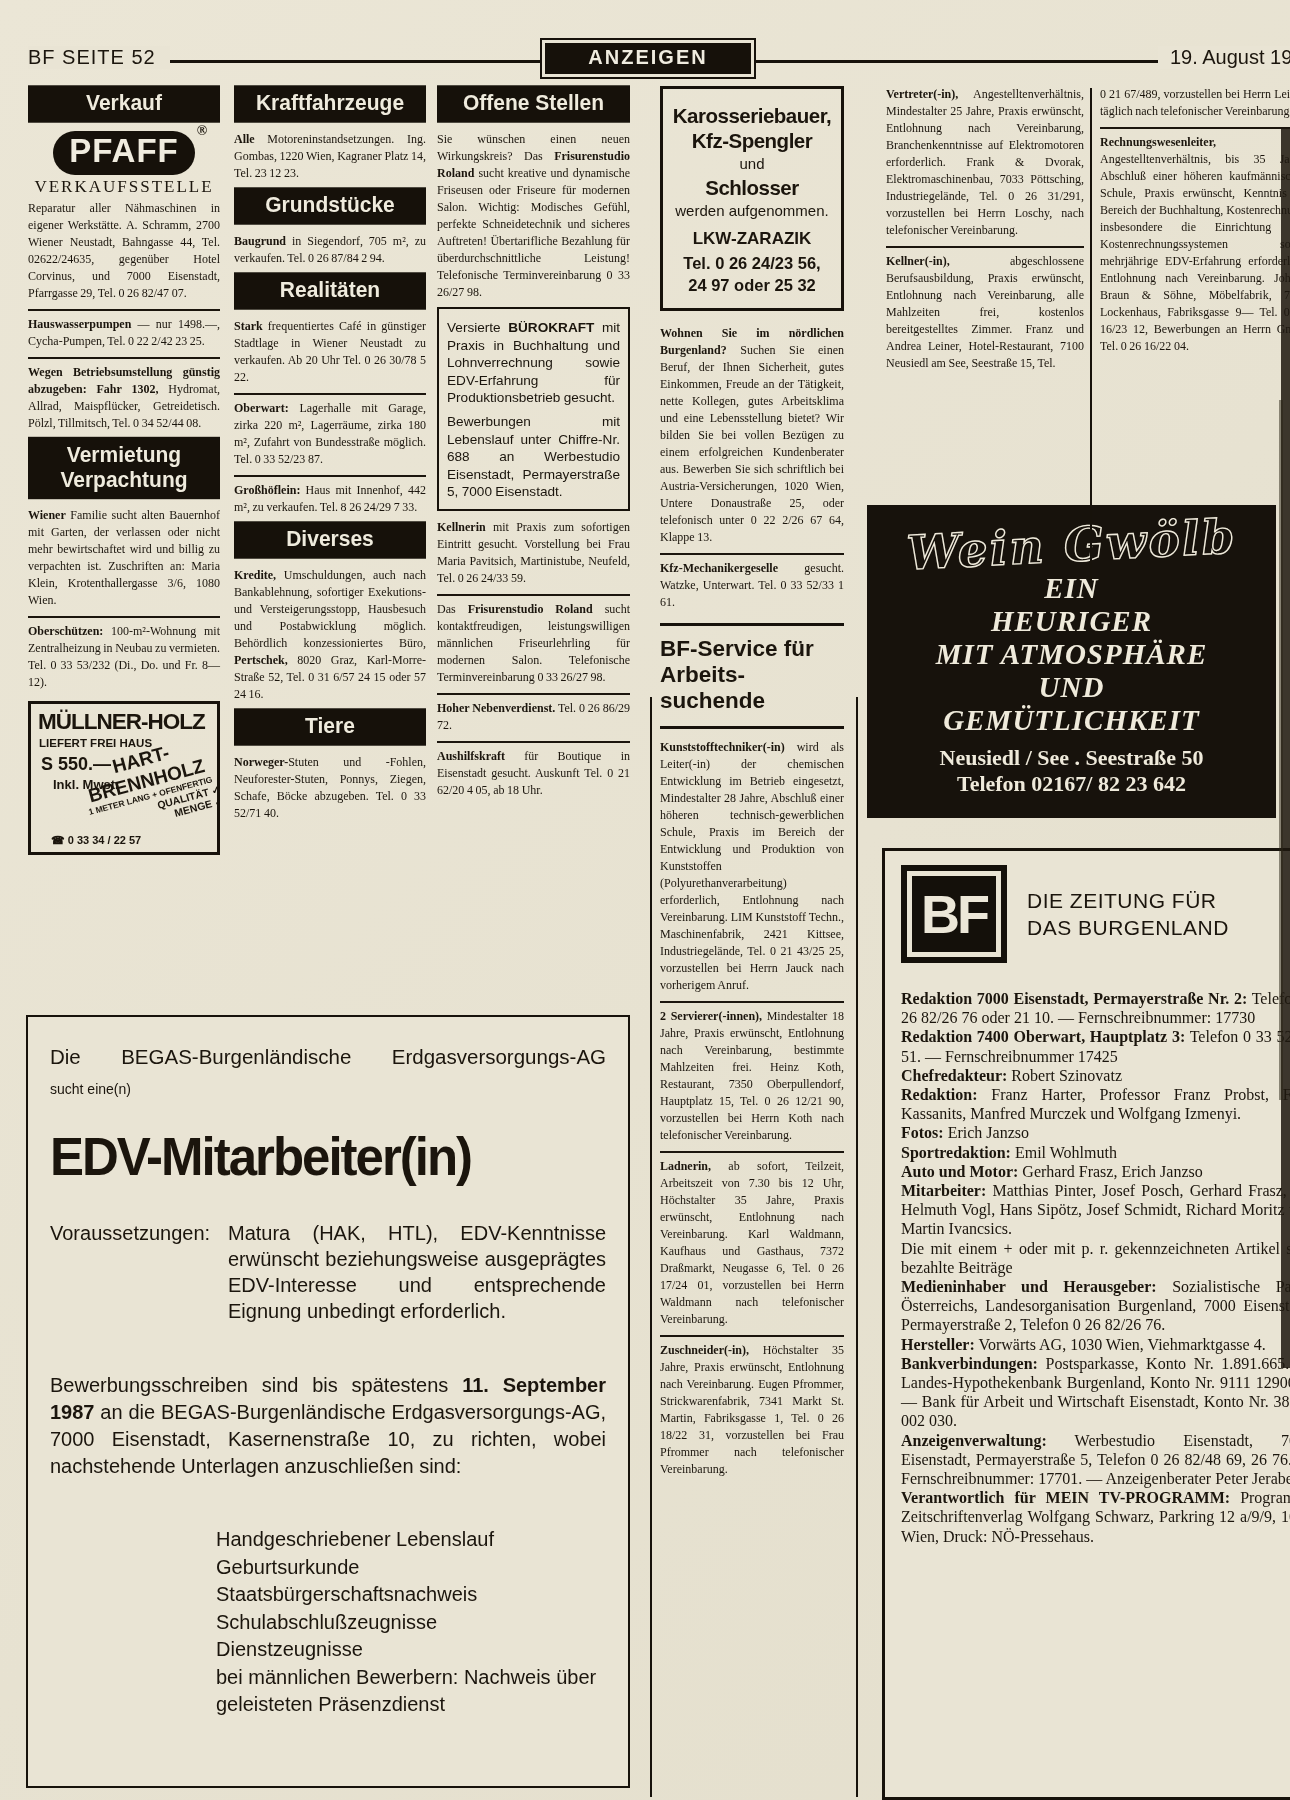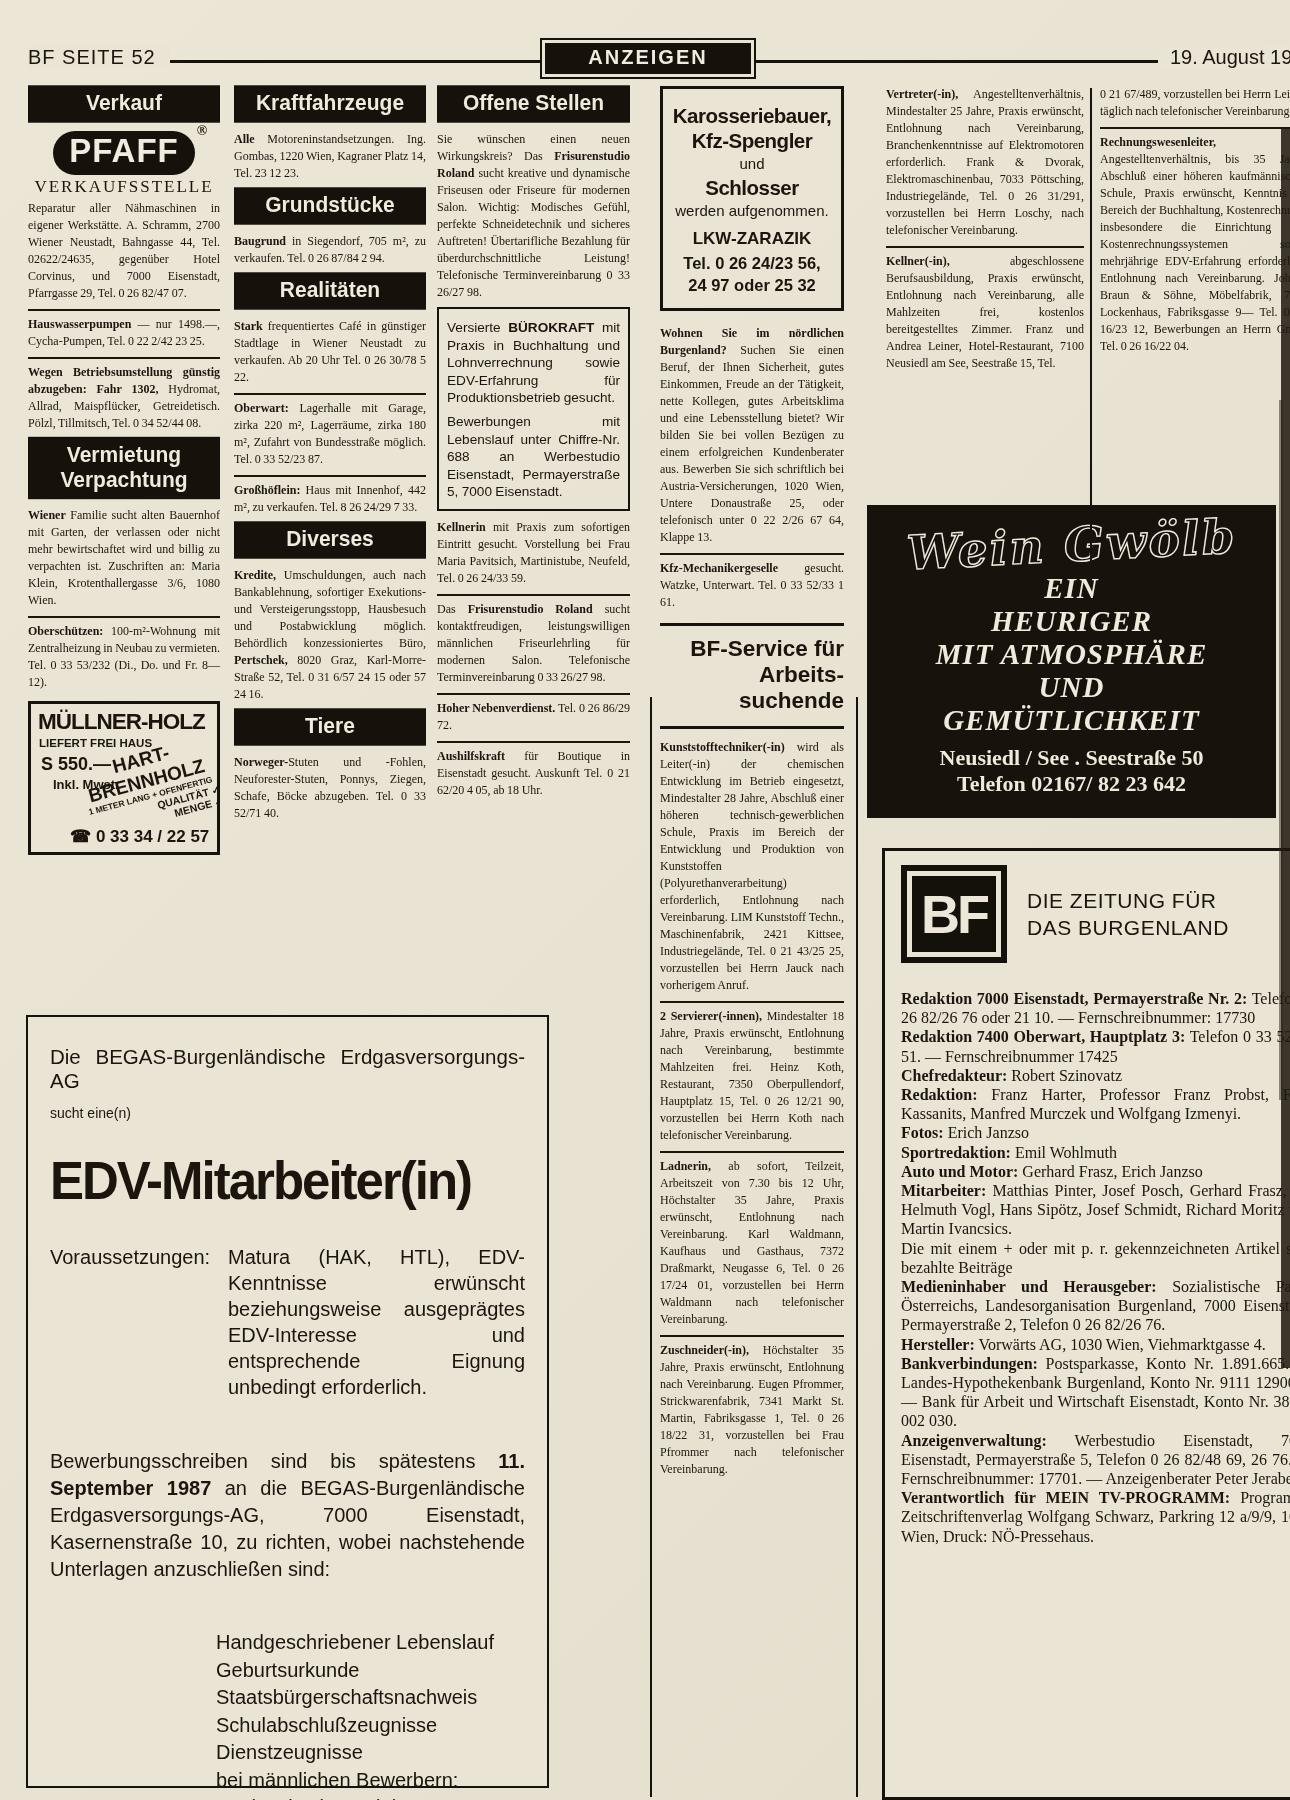--- a/index.html
+++ b/index.html
@@ -44,55 +44,55 @@
   .muellner{border:3px solid #17120b;height:148px;position:relative;margin-top:10px;
             font-family:"Liberation Sans",sans-serif;overflow:hidden;}
   .mu-name{position:absolute;top:5px;left:7px;font-weight:bold;font-size:22.5px;letter-spacing:-1px;}
   .mu-del{position:absolute;top:33px;left:8px;font-weight:bold;font-size:11.5px;}
   .mu-price{position:absolute;top:50px;left:10px;font-weight:bold;font-size:18px;}
   .mu-tax{position:absolute;top:73px;left:22px;font-weight:bold;font-size:13px;}
   .mu-diag{position:absolute;top:44px;left:48px;transform:rotate(-15deg);text-align:center;}
   .mu-hart{font-weight:bold;font-size:19px;letter-spacing:0;}
   .mu-meter{font-weight:bold;font-size:8.5px;margin-top:-1px;}
   .mu-qual,.mu-menge{font-weight:bold;font-size:10.5px;text-align:right;line-height:12px;}
-  .mu-phone{position:absolute;bottom:5px;left:39px;font-weight:bold;font-size:17px;}
+  .mu-phone{position:absolute;bottom:5px;left:20px;font-weight:bold;font-size:11px;}
   
   .boxad{border:2.5px solid #17120b;padding:10px 8px 8px;margin:4px 0 8px;}
   .boxad .ad{font-family:"Liberation Sans",sans-serif;font-size:13.6px;line-height:17.6px;}
   
   .karo{border:3px solid #17120b;padding:14px 4px 12px;text-align:center;
         font-family:"Liberation Sans",sans-serif;margin-bottom:14px;}
   .karo .big{font-weight:bold;font-size:20.5px;line-height:25px;letter-spacing:-0.5px;}
   .karo .mid{font-size:15px;line-height:22px;}
   .karo .tel{font-weight:bold;font-size:16.5px;line-height:22px;}
   .karo .firm{font-weight:bold;font-size:17px;line-height:26px;margin-top:4px;}
   
   .svc{border-top:3px solid #17120b;border-bottom:3px solid #17120b;
-       padding:10px 0 12px;margin:12px 0 10px;text-align:right;
+       padding:10px 0 12px;margin:12px 0 10px;text-align:left;
        font-family:"Liberation Sans",sans-serif;font-weight:bold;font-size:22.5px;line-height:26px;}
   
   .wein{position:absolute;left:867px;top:505px;width:409px;height:313px;background:#17120c;
         text-align:center;color:#efeadb;overflow:hidden;}
   .wein-title{font-family:"DejaVu Serif",serif;font-style:italic;font-weight:bold;font-size:47px;
               margin-top:12px;color:#17120c;-webkit-text-stroke:1.4px #efeadb;
               text-shadow:0 0 1px #efeadb;transform:rotate(-3deg);letter-spacing:2px;}
   .wein-line{font-family:"Liberation Serif",serif;font-style:italic;font-weight:bold;
              font-size:29px;line-height:33px;letter-spacing:1px;}
   .wein-addr{font-family:"Liberation Serif",serif;font-weight:bold;font-size:22px;line-height:26px;margin-top:8px;}
   
   .imp{position:absolute;left:882px;top:848px;width:430px;height:952px;
        border:3px solid #17120b;background:#e9e4d4;padding:14px 0 0 16px;box-sizing:border-box;}
   .bf-logo{width:84px;height:76px;border:6px solid #14100a;background:#e9e4d4;padding:5px;box-sizing:content-box;float:left;margin-right:20px;}
   .bf-logo-inner{width:100%;height:100%;background:#14100a;color:#ece7d8;display:flex;align-items:center;justify-content:center;
                  font-family:"Liberation Sans",sans-serif;font-weight:bold;font-size:54px;letter-spacing:-3px;}
   .imp-tag{font-family:"Liberation Sans",sans-serif;font-size:21px;line-height:27px;padding-top:22px;letter-spacing:0.5px;}
   .imp-paras{clear:both;padding-top:26px;width:412px;}
   .imp-p{margin:0;font-size:16px;line-height:19.2px;text-align:justify;hyphens:auto;-webkit-hyphens:auto;}
   
-  .begas{position:absolute;left:26px;top:1015px;width:523px;height:773px;
+  .begas{position:absolute;left:26px;top:1015px;width:604px;height:773px;
          border:2.5px solid #17120b;background:#e9e4d4;box-sizing:border-box;
          padding:28px 22px 0;font-family:"Liberation Sans",sans-serif;}
   .bg-intro1{font-size:20.5px;text-align:justify;text-align-last:justify;}
   .bg-intro2{font-size:14px;margin-top:12px;}
   .bg-head{font-weight:bold;font-size:51px;letter-spacing:-2px;margin:30px 0 34px;transform:scaleY(1.05);}
   .bg-vor{display:flex;font-size:20px;line-height:26px;margin-bottom:48px;gap:20px;}
   .bg-vlabel{width:158px;flex:none;}
   .bg-vtext{flex:1;text-align:justify;}
   .bg-apply{font-size:20px;line-height:27px;text-align:justify;margin-bottom:46px;}
   .bg-docs{margin-left:166px;font-size:20px;line-height:27.5px;}

